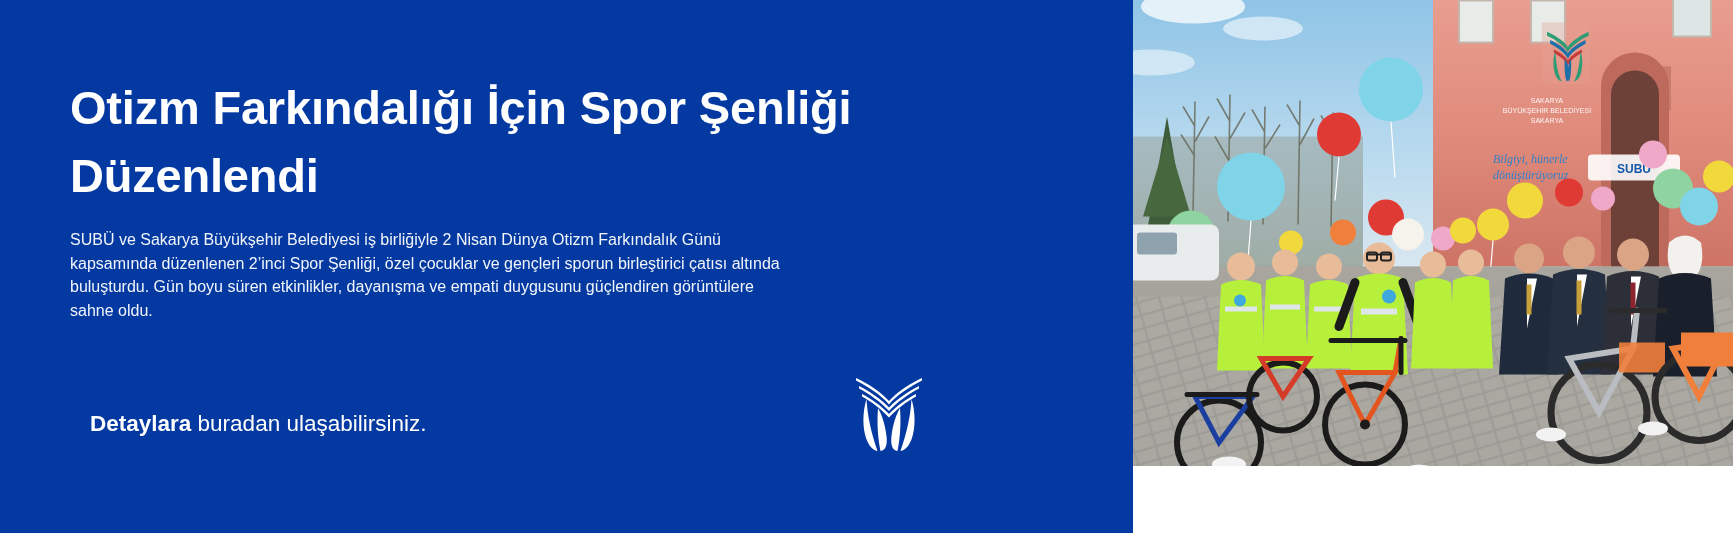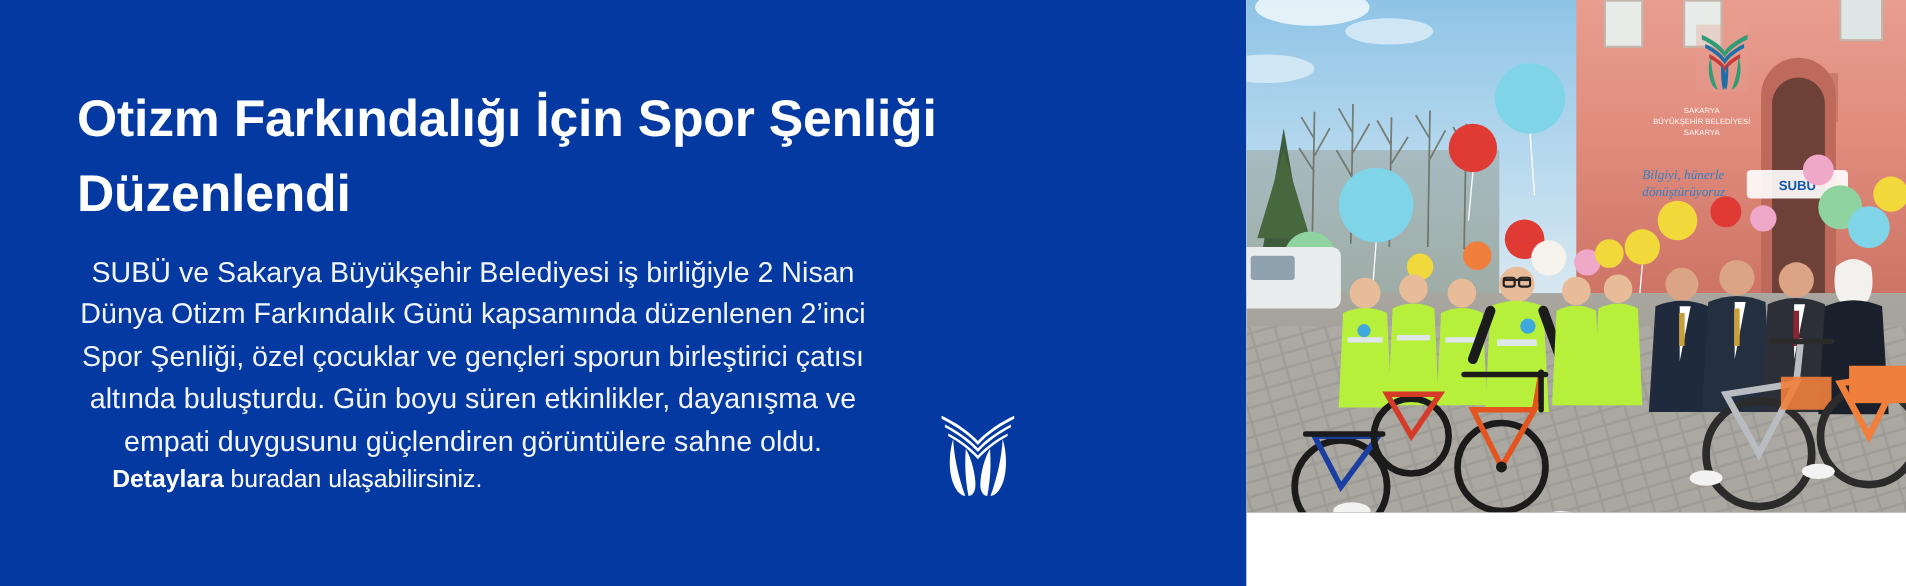--- a/index.html
+++ b/index.html
@@ -49,30 +49,29 @@
     font-weight: 700;
     letter-spacing: -0.2px;
   }
   .paragraph {
     position: absolute;
     left: 0;
     top: 228px;
     width: 720px;
     margin: 0;
     color: #f2f5fb;
-    font-size: 26px;
+    font-size: 16px;
     line-height: 1.48;
     font-weight: 400;
-    text-align: center;
   }
   .cta {
     position: absolute;
     left: 20px;
     top: 408px;
-    margin: 12px;
+    margin: 0;
     color: #ffffff;
     font-size: 22.5px;
     line-height: 1.4;
     font-weight: 400;
     cursor: pointer;
     white-space: nowrap;
   }
   .cta .cta-strong {
     font-weight: 700;
   }

